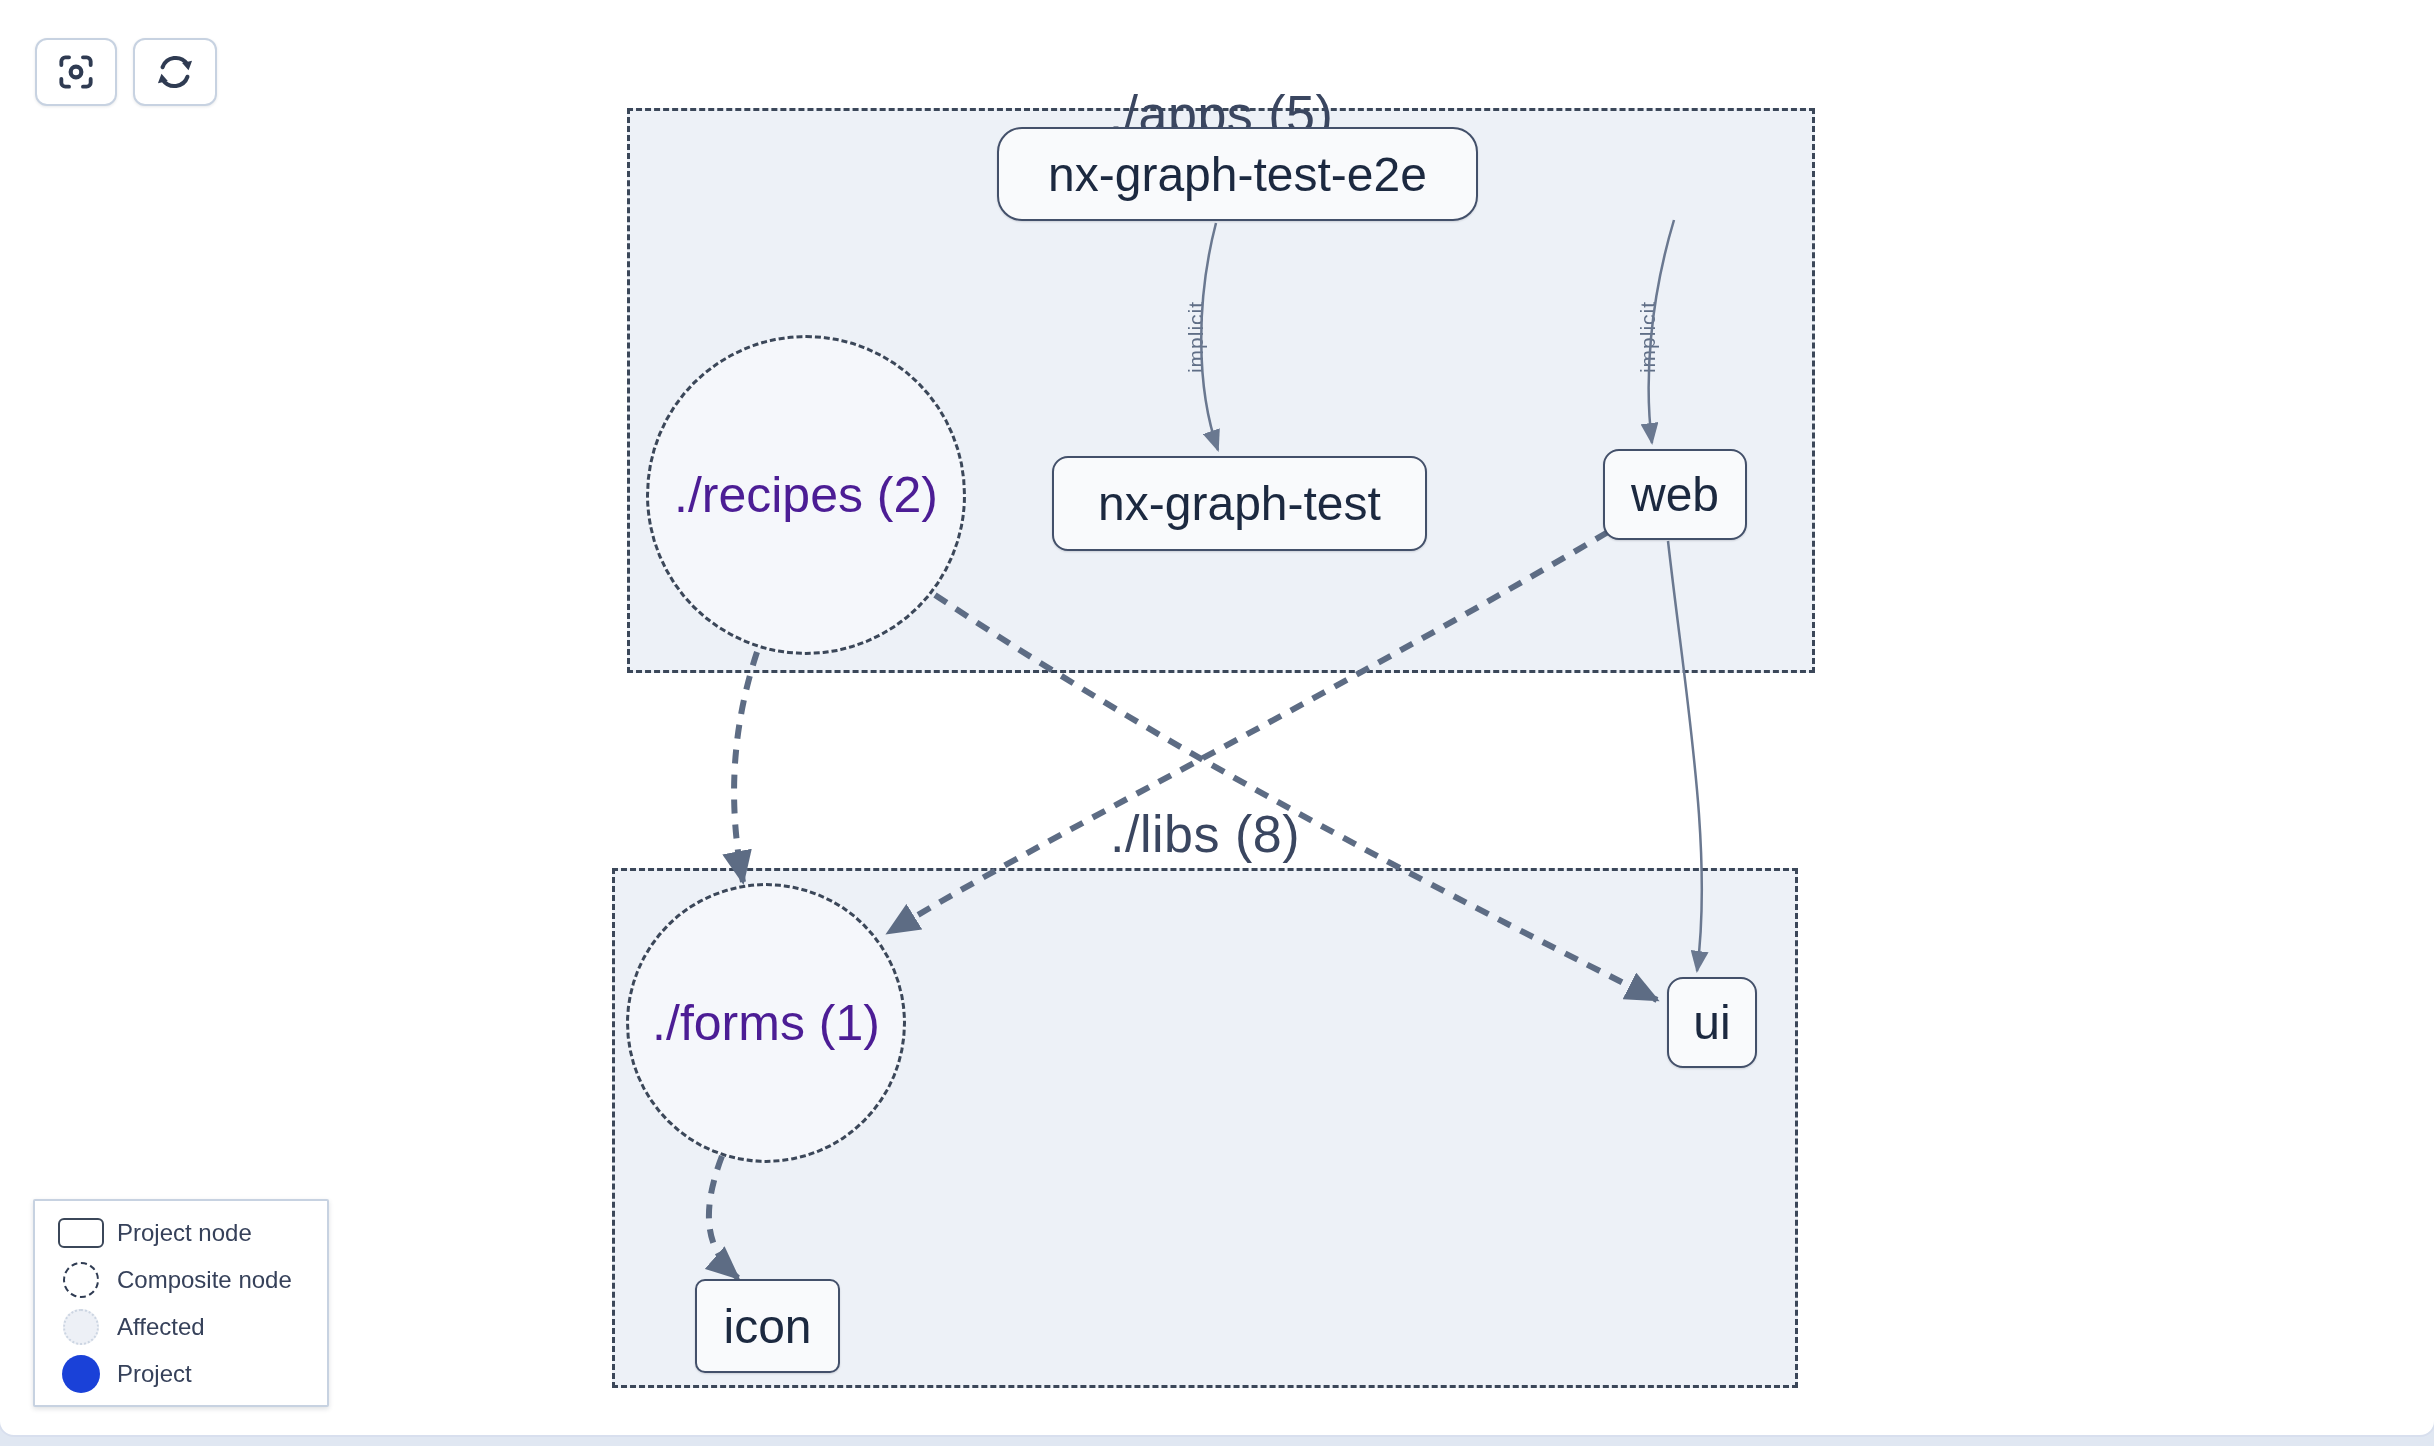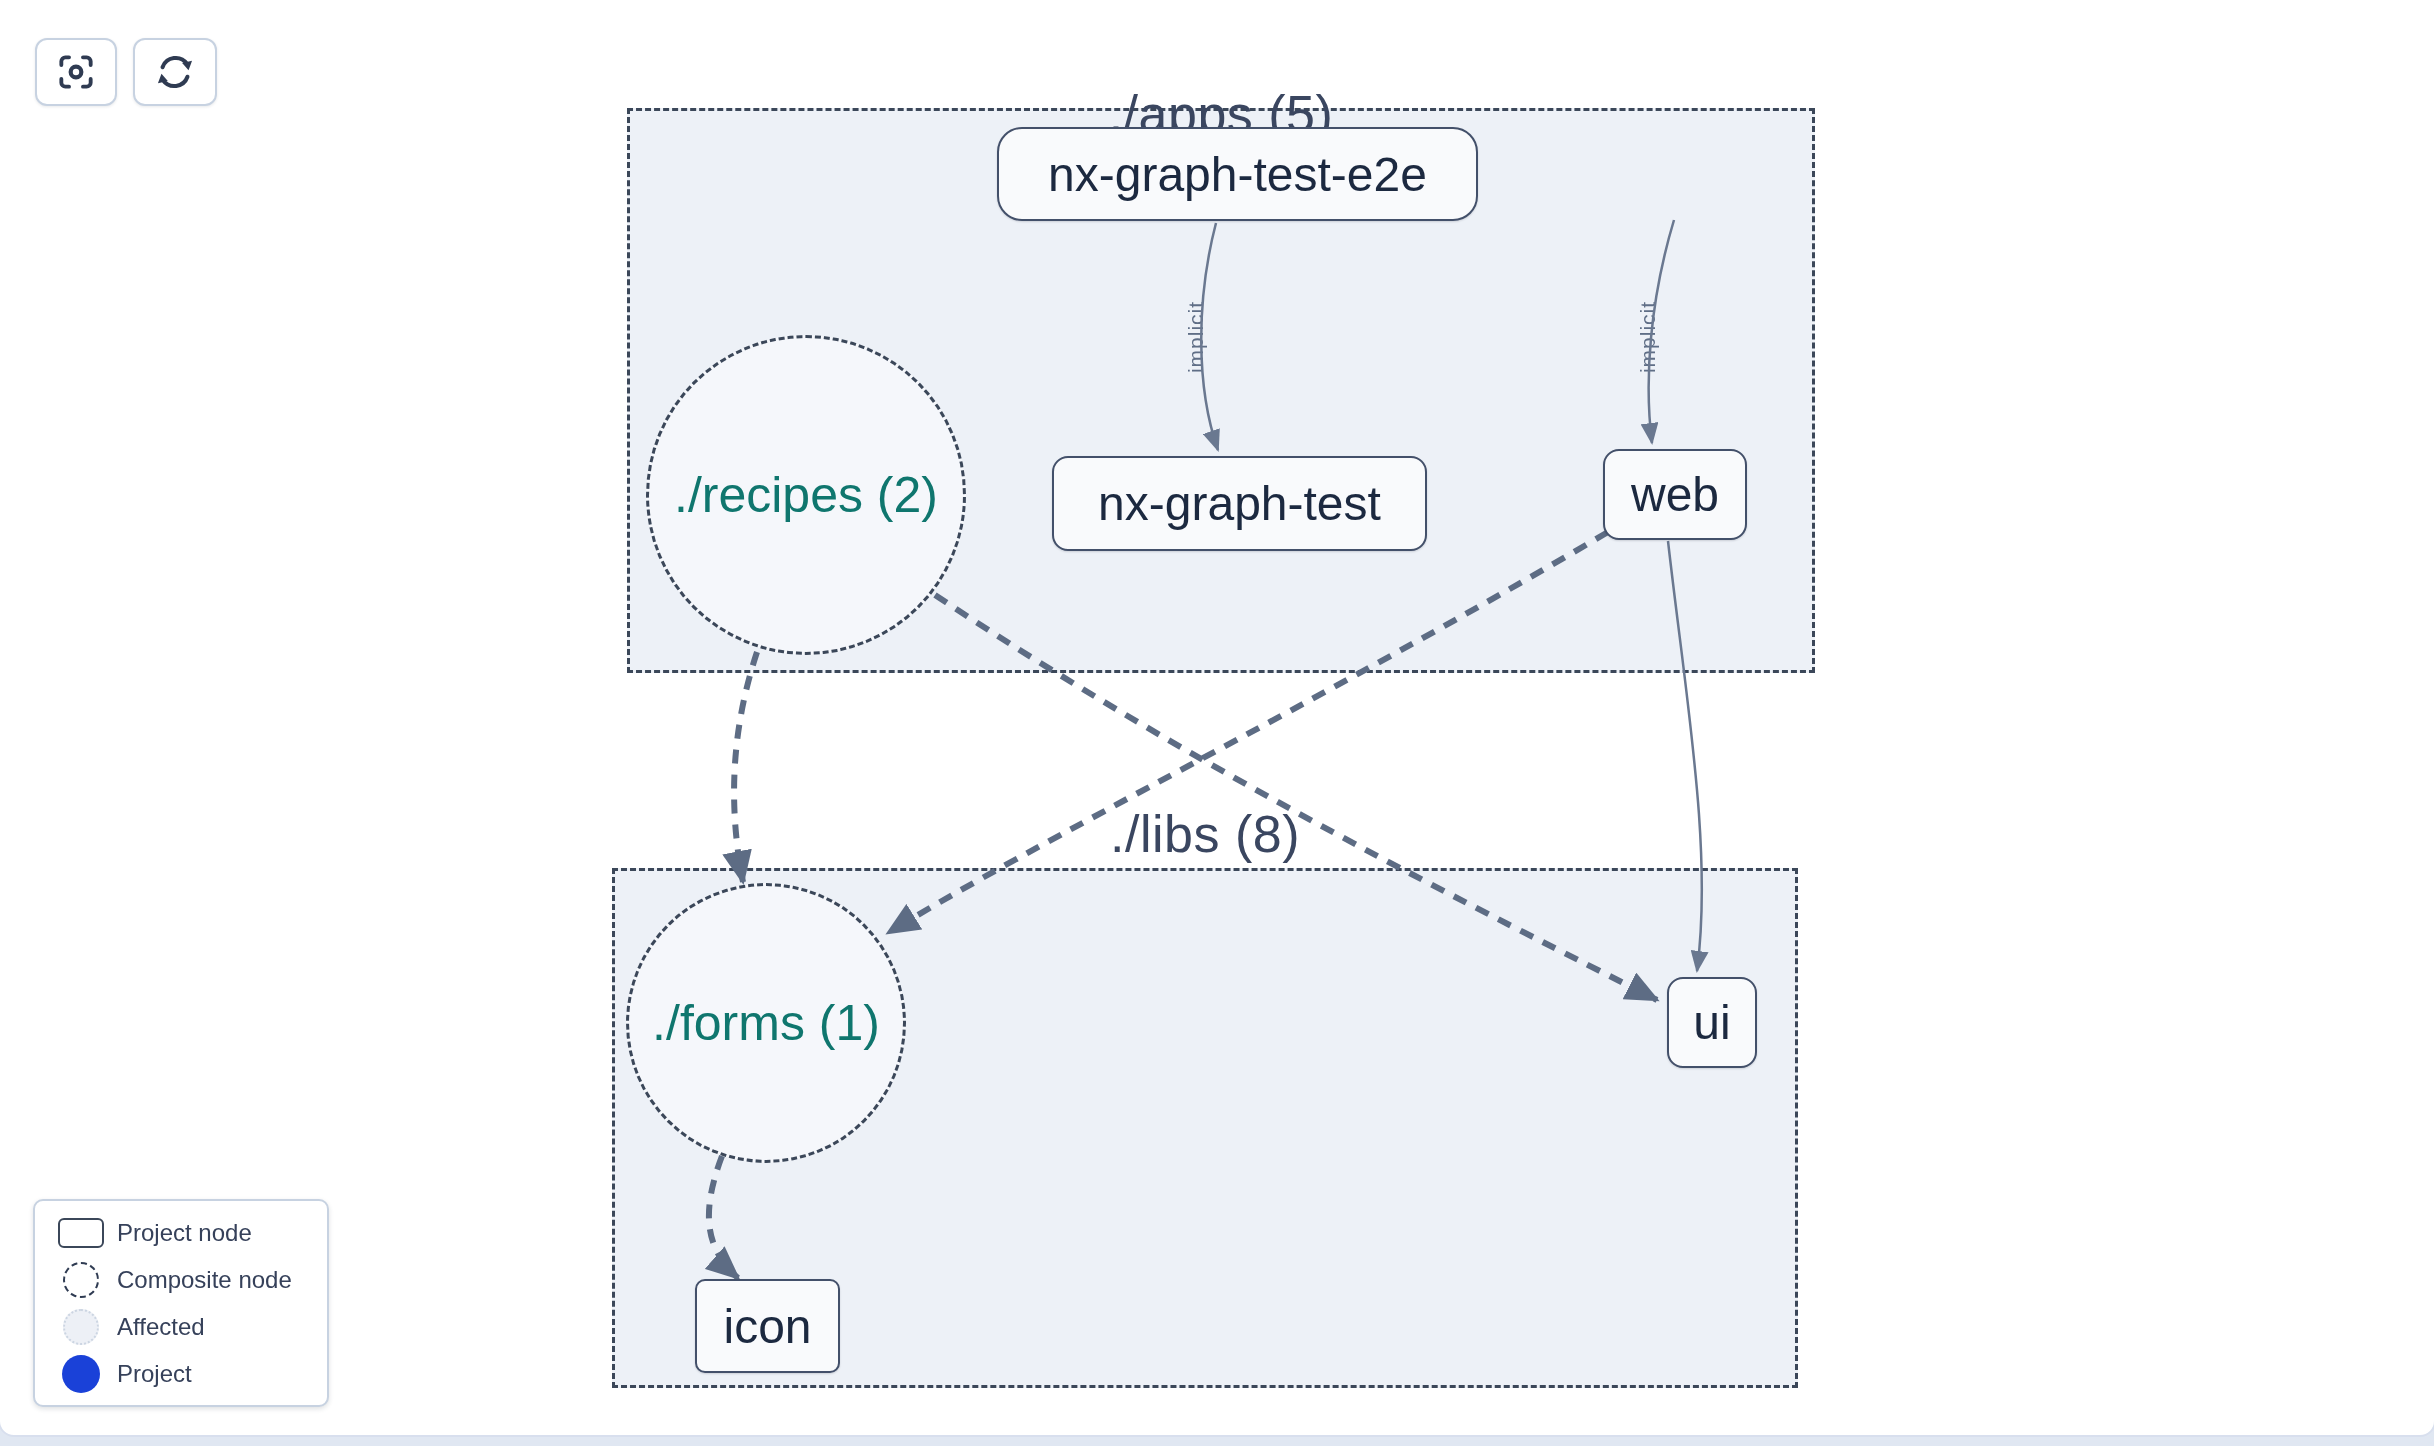--- a/index.html
+++ b/index.html
@@ -38,21 +38,21 @@
     position:absolute;z-index:2;text-align:center;
     font-size:52px;color:#3a4660;letter-spacing:.5px;
   }
   #title-apps{left:627px;width:1188px;top:44px;margin-top:40px;}
   #title-libs{left:612px;width:1186px;top:804px;}
   
   .composite{
     position:absolute;border-radius:50%;
     background:#f5f7fb;border:3px dashed #3b4759;
     display:flex;align-items:center;justify-content:center;
-    font-size:50px;color:#0f766e;z-index:2;box-sizing:border-box;
+    font-size:50px;color:#4c1d95;z-index:2;box-sizing:border-box;
     cursor:pointer;
   }
   #node-recipes{left:646px;top:335px;width:320px;height:320px;}
   #node-forms{left:626px;top:883px;width:280px;height:280px;}
   
   .pnode{
     position:absolute;background:#f9fafc;border:2.5px solid #43506a;
     border-radius:16px;display:flex;align-items:center;justify-content:center;
     font-size:48px;color:#1c2940;z-index:5;box-sizing:border-box;
     box-shadow:0 1px 2px rgba(15,23,42,.15);cursor:pointer;
@@ -70,21 +70,21 @@
     position:absolute;z-index:3;
     font-size:21px;color:#5f6e86;letter-spacing:1px;
     transform:translate(-50%,-50%) rotate(-90deg);
     white-space:nowrap;
   }
   #edge-label-1{left:1196px;top:337px;}
   #edge-label-2{left:1648px;top:337px;}
   
   #legend{
     position:absolute;left:33px;top:1199px;width:296px;height:208px;
-    background:#ffffff;border:2px solid #c7d2e1;border-radius:10px;
+    background:#ffffff;border:2px solid #c7d2e1;border-radius:2px;
     box-shadow:0 2px 5px rgba(30,41,59,.14);
     z-index:10;box-sizing:border-box;
     display:flex;flex-direction:column;justify-content:center;
     padding:8px 10px;
   }
   .legend-row{display:flex;align-items:center;height:48px;}
   .legend-swatch-cell{width:72px;display:flex;align-items:center;justify-content:center;flex:none;}
   .legend-label{font-size:24px;color:#36415a;}
   .sw-project{width:46px;height:30px;border:2.5px solid #3b4759;border-radius:6px;background:#fff;box-sizing:border-box;}
   .sw-composite{width:36px;height:36px;border:2.5px dashed #2f3b52;border-radius:50%;background:#fff;box-sizing:border-box;}

